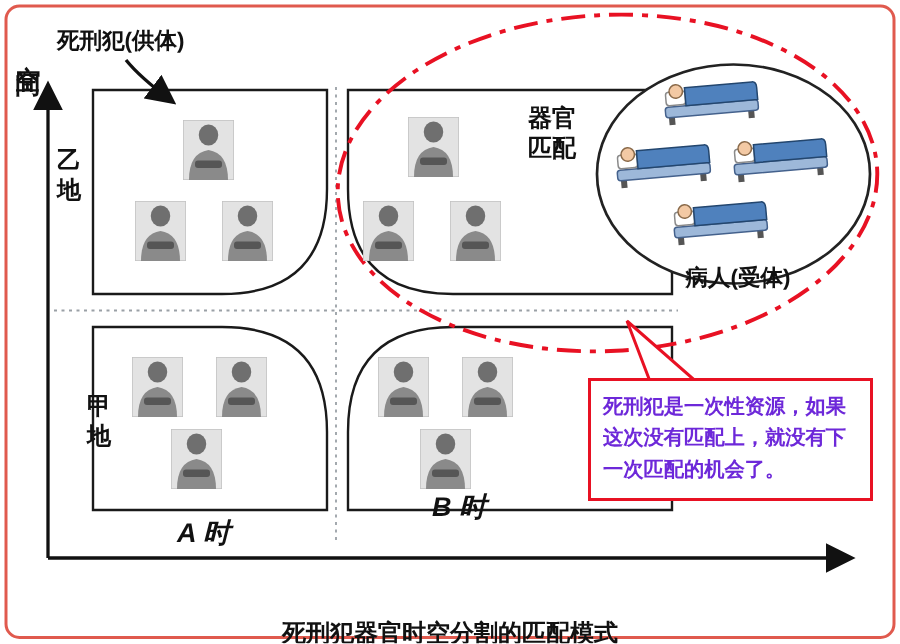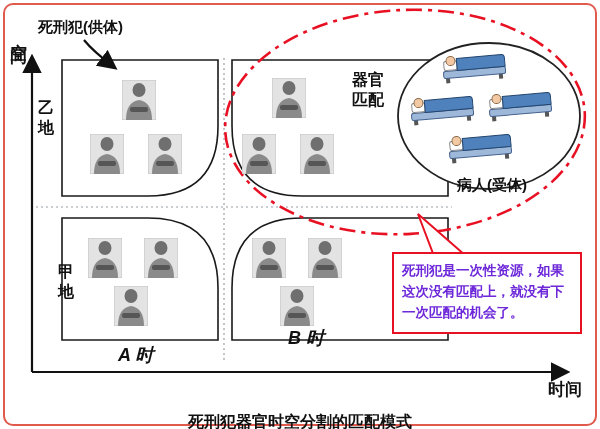--- a/index.html
+++ b/index.html
@@ -224,21 +224,20 @@
         <rect x="3" y="25" width="4" height="6" fill="#555"></rect>
         <rect x="56" y="25" width="4" height="6" fill="#555"></rect>
         <rect x="1" y="19" width="62" height="7" rx="2" fill="#9db8d9" stroke="#44618c"></rect>
         <rect x="2" y="9" width="13" height="9" rx="2" fill="#ffffff" stroke="#8a8a8a"></rect>
         <circle cx="9" cy="9" r="4.5" fill="#f3c9a4" stroke="#8a6a4a"></circle>
         <path d="M15,7 H60 Q63,7 63,11 V19 H15 Z" fill="#4f81bd" stroke="#23466e"></path>
       </svg>
   </div>
 
   <div class="abs vert" style="left:7px;top:30px;">空间</div>
-  <div class="abs lbl time-axis" style="left:520px;top:378px;width:62px;text-align:right;">时间</div>
 
   <div class="abs lbl donor" style="left:38px;top:18px;">死刑犯(供体)</div>
 
   <div class="abs stack" style="left:38px;top:98px;">乙地</div>
   <div class="abs stack" style="left:36px;top:262px;margin-left:22px;">甲地</div>
 
   <div class="abs lbl zone-time" style="left:118px;top:343px;">A 时</div>
   <div class="abs lbl zone-time" style="left:288px;top:326px;">B 时</div>
 
 

